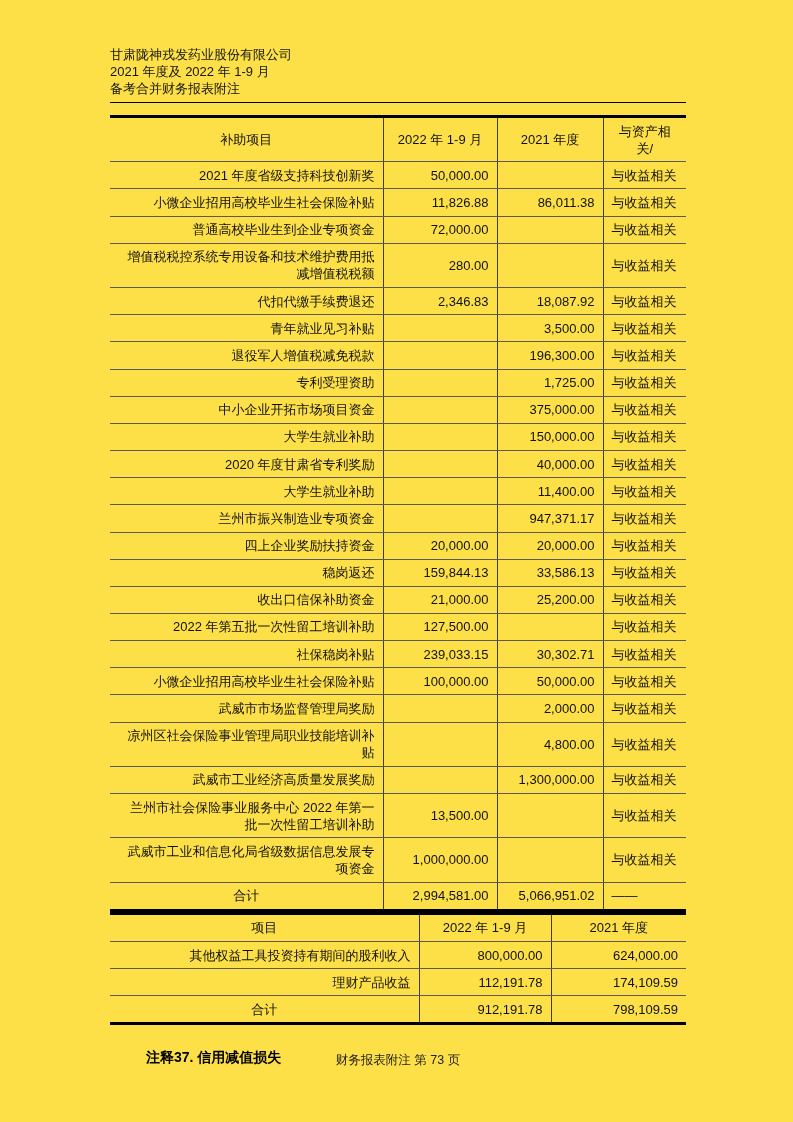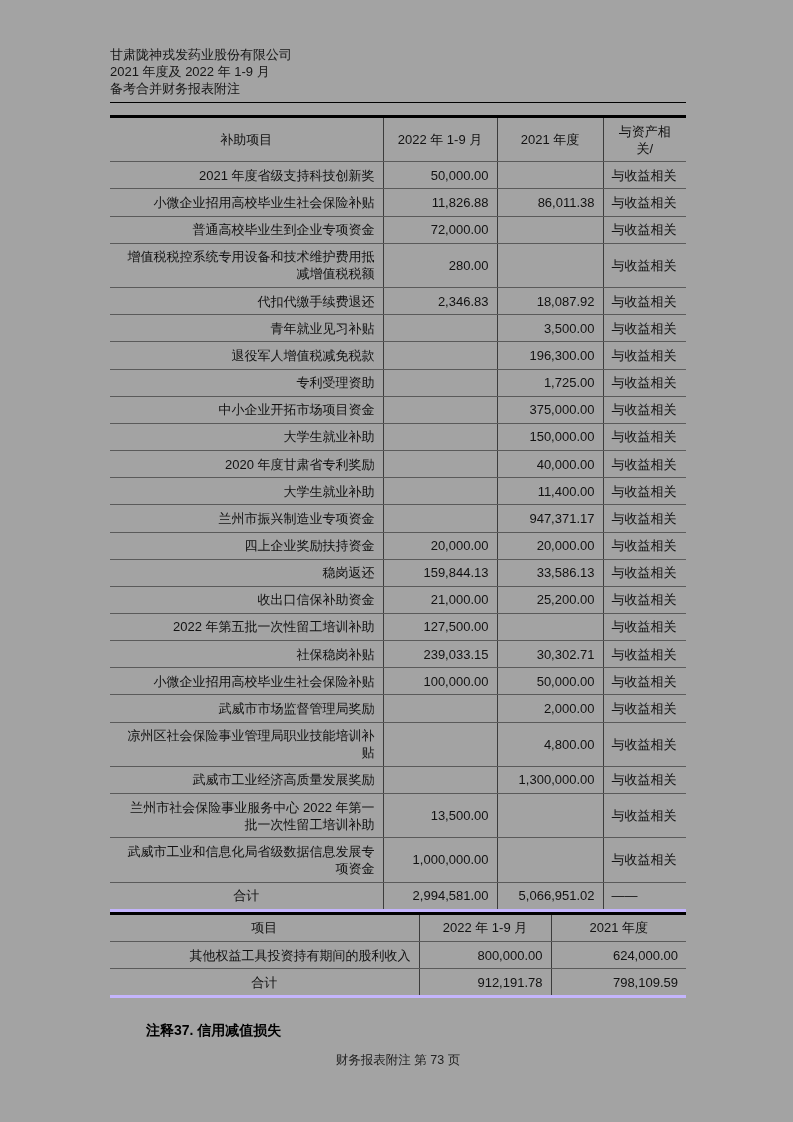--- a/index.html
+++ b/index.html
@@ -4,21 +4,21 @@
 <style>
   html, body {
     margin: 0;
     padding: 0;
     background: #ffffff;
   }
   .page {
     position: relative;
     width: 793px;
     height: 1122px;
-    background: #a3a3a3;
+    background: #fde047;
     font-family: "Liberation Sans", "DejaVu Sans", sans-serif;
     color: #111;
     overflow: hidden;
   }
   .content {
     position: absolute;
     left: 110px;
     top: 46px;
     width: 576px;
   }
@@ -31,21 +31,21 @@
   .header-rule {
     border-bottom: 1.5px solid #000;
     margin-top: 5px;
     margin-bottom: 12px;
   }
   table.tbl {
     width: 576px;
     border-collapse: collapse;
     table-layout: fixed;
     border-top: 3px solid #000;
-    border-bottom: 3px solid #c4b5fd;
+    border-bottom: 3px solid #000000;
     font-size: 13px;
   }
   table.tbl th, table.tbl td {
     border-bottom: 1px solid #5a5a5a;
     padding: 4.5px 8px;
     vertical-align: middle;
     font-weight: normal;
     line-height: 1.32;
     word-break: break-all;
   }
@@ -269,20 +269,25 @@
           <th class="c-center">2021 年度</th>
         </tr>
       </thead>
       <tbody>
           <tr>
             <td class="c-name">其他权益工具投资持有期间的股利收入</td>
             <td class="c-num">800,000.00</td>
             <td class="c-num">624,000.00</td>
           </tr>
           <tr>
+            <td class="c-name">理财产品收益</td>
+            <td class="c-num">112,191.78</td>
+            <td class="c-num">174,109.59</td>
+          </tr>
+          <tr>
             <td class="c-center">合计</td>
             <td class="c-num">912,191.78</td>
             <td class="c-num">798,109.59</td>
           </tr>
         </tbody>
     </table>
 
     <div class="note-title last">注释37. 信用减值损失</div>
 
   </div>

